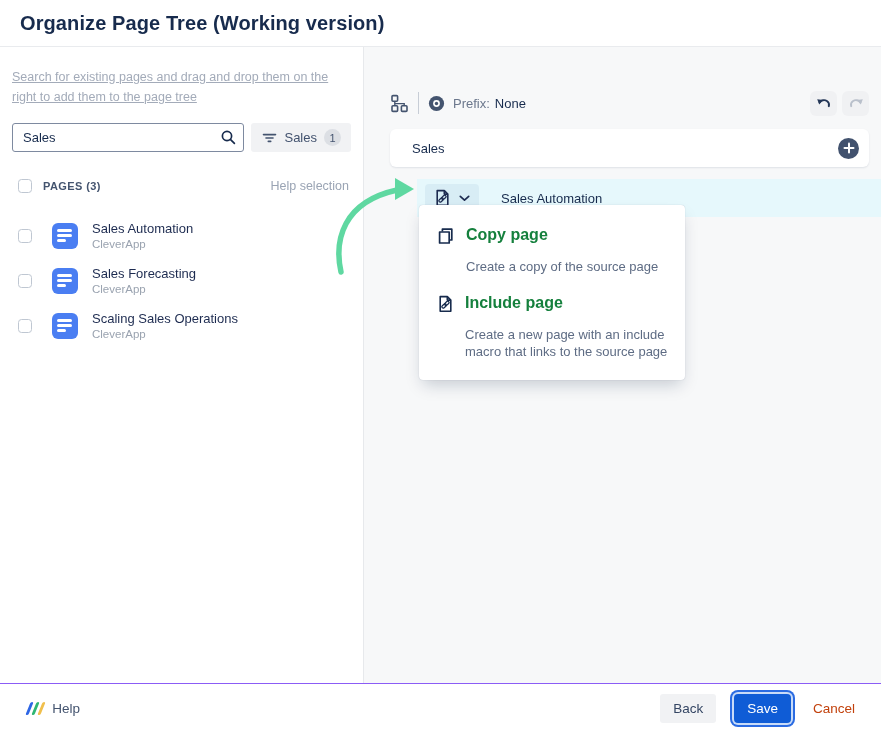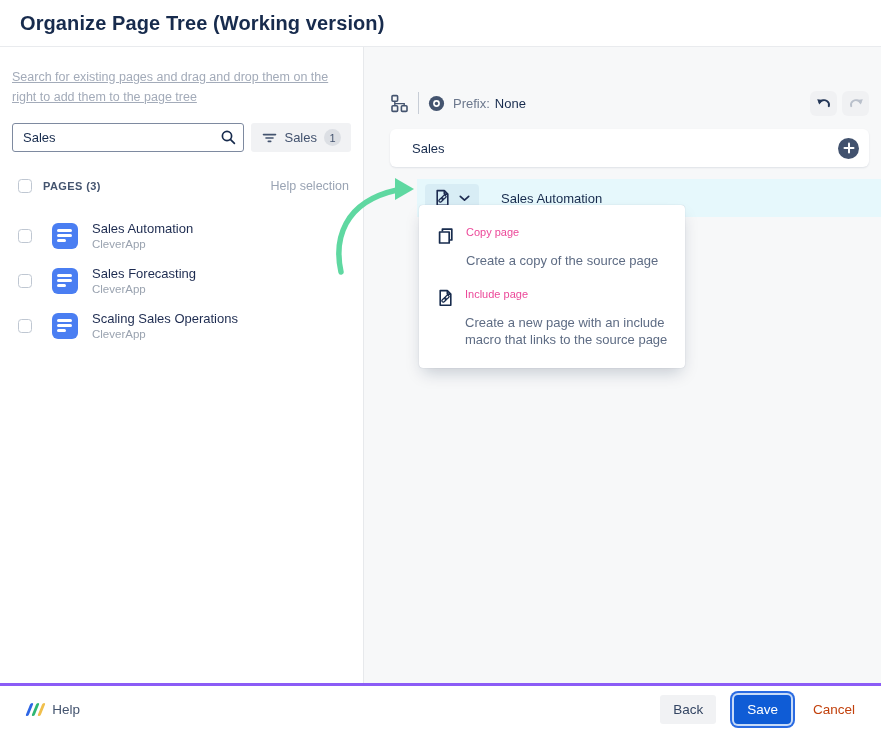--- a/index.html
+++ b/index.html
@@ -72,27 +72,27 @@
   .tree-row { margin-left:27px; margin-right:-12px; margin-top:12px; height:38px; background:#E6F8FC;
     display:flex; align-items:center; padding-left:8px; }
   .type-dropdown { height:28px; padding:0 9px; background:#D8EDF5; border:none; border-radius:4px;
     display:flex; align-items:center; gap:8px; cursor:pointer; }
   .tree-row-title { margin-left:22px; font-size:13px; color:#172B4D; }
 
   .dropdown-menu { position:absolute; left:55px; top:158px; width:266px; background:#fff; border-radius:4px;
     box-shadow:0 0 1px rgba(9,30,66,.25), 0 8px 16px -4px rgba(9,30,66,.22); padding:11px 0; z-index:5; }
   .menu-item { display:flex; align-items:flex-start; gap:11px; padding:10px 16px 9px 18px; cursor:pointer; }
   .mi-icon { margin-top:1px; flex:none; }
-  .mi-title { font-size:11px; font-weight:400; color:#ec4899; }
+  .mi-title { font-size:16px; font-weight:700; color:#15803d; }
   .mi-desc { font-size:13px; color:#5E6C84; line-height:1.32; margin-top:14px; max-width:205px; }
 
   .arrow-overlay { position:absolute; left:-47px; top:123px; width:130px; height:115px; overflow:visible; z-index:6; pointer-events:none; }
 
   
-  .dlg-footer { height:49px; border-top:3px solid #8b5cf6; display:flex; align-items:center; padding:0 22px 0 28px; background:#fff; }
+  .dlg-footer { height:49px; border-top:1px solid #8b5cf6; display:flex; align-items:center; padding:0 22px 0 28px; background:#fff; }
   .help-group { display:flex; align-items:center; gap:9px; cursor:pointer; }
   .help-logo { display:flex; gap:2.5px; }
   .help-logo i { width:3.4px; height:13px; border-radius:2px; transform:skewX(-22deg); display:block; }
   .help-logo i:nth-child(1){ background:#2E66E5; }
   .help-logo i:nth-child(2){ background:#2FB673; }
   .help-logo i:nth-child(3){ background:#F0BF4C; }
   .help-label { font-size:13.5px; color:#44546F; }
   .footer-actions { margin-left:auto; display:flex; align-items:flex-start; gap:12px; }
   .btn { font-family:"Liberation Sans", sans-serif; font-size:13.5px; border:none; border-radius:3px; cursor:pointer; }
   .btn-back { background:#F1F2F4; color:#344563; padding:7px 13px; }

